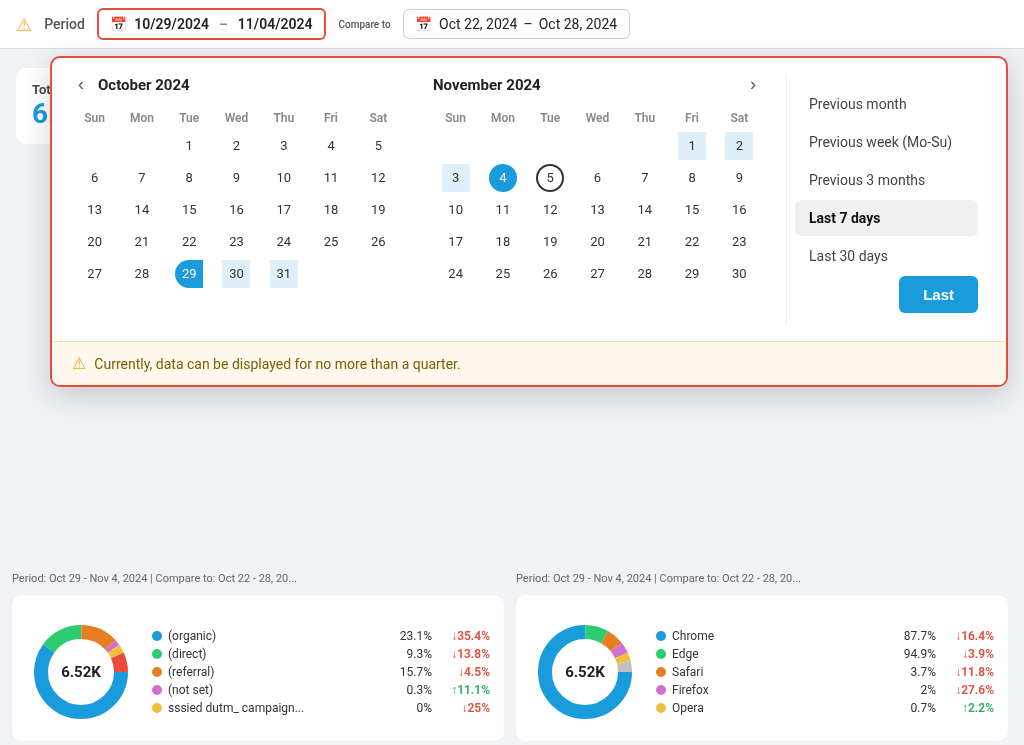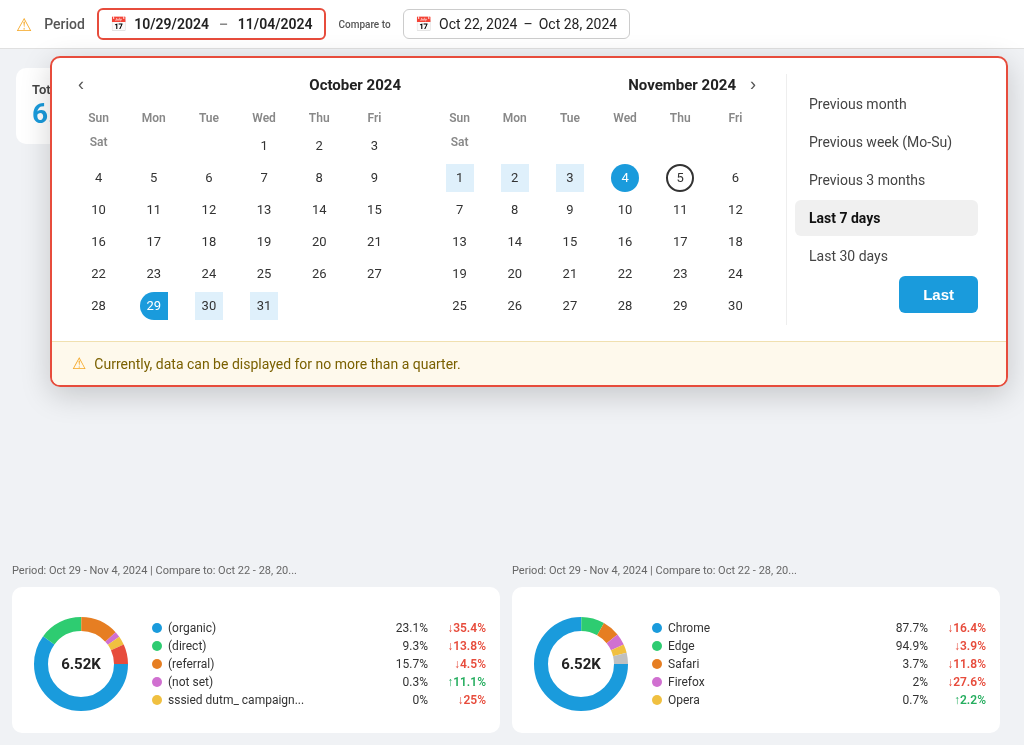--- a/index.html
+++ b/index.html
@@ -110,26 +110,26 @@
       color: #555;
       padding: 0 6px;
       user-select: none;
       background: none;
       border: none;
     }
     .cal-title {
       font-size: 15px;
       font-weight: 700;
       color: #222;
-      text-align: right;
+      text-align: left;
       flex: 1;
     }
     .cal-grid {
       display: grid;
-      grid-template-columns: repeat(6, 1fr);
+      grid-template-columns: repeat(7, 1fr);
       gap: 2px;
     }
     .cal-day-header {
       text-align: center;
       font-size: 12px;
       color: #888;
       font-weight: 600;
       padding: 4px 0;
     }
     .cal-day {
@@ -304,22 +304,22 @@
       font-size: 28px;
       font-weight: 700;
       color: #1a9bdc;
     }
 
     
     .bottom-section {
       position: absolute;
       bottom: 0;
       left: 0;
-      right: 12px;
-      padding: 0 12px 12px;
+      right: 4px;
+      padding: 0 12px 4px;
       z-index: 1;
     }
     .bottom-period {
       font-size: 11px;
       color: #666;
       margin-bottom: 6px;
     }
     .bottom-charts {
       display: flex;
       gap: 12px;

